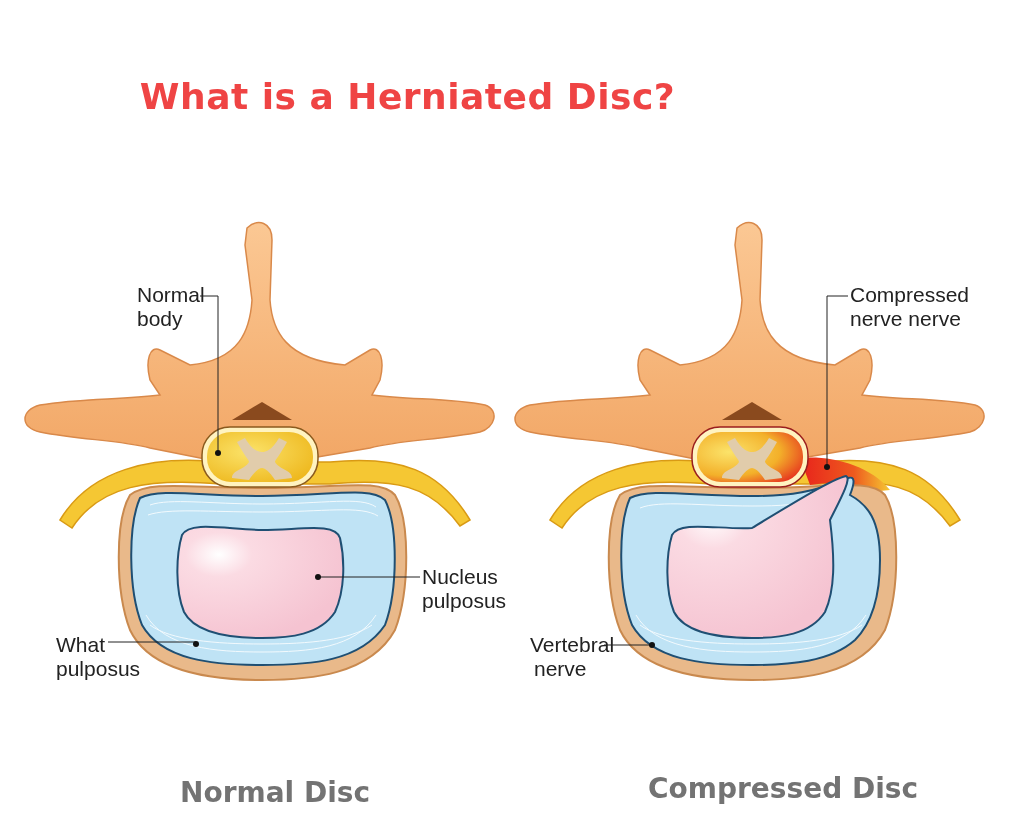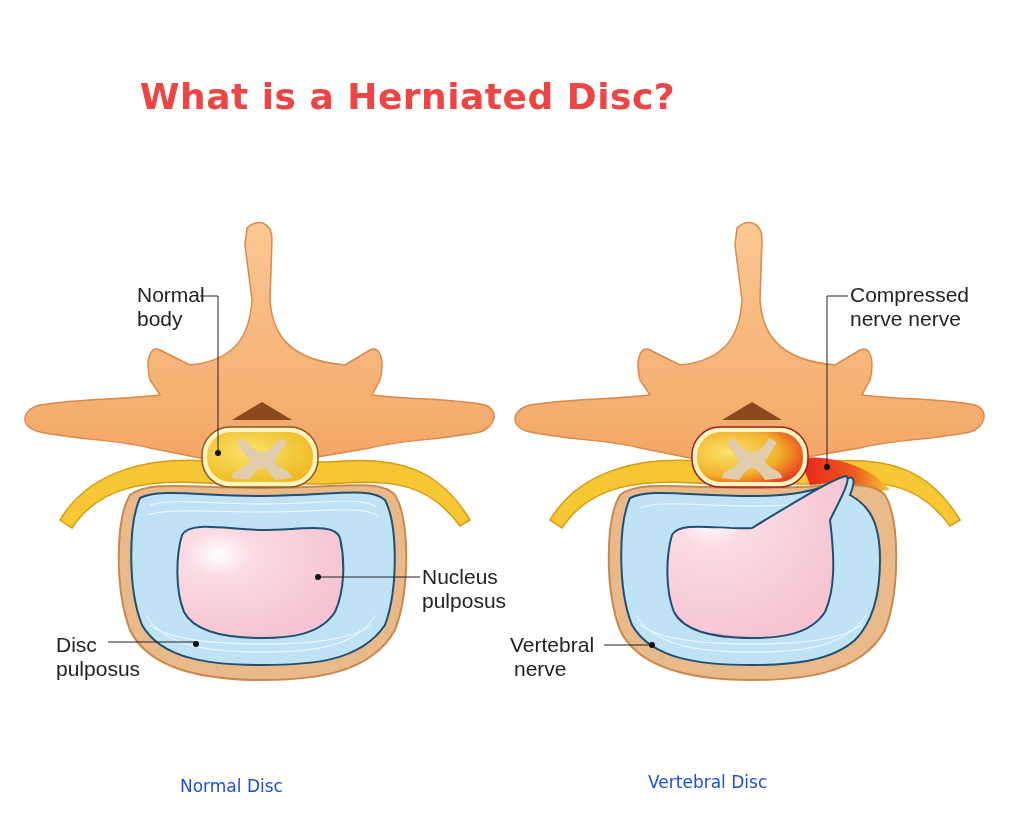--- a/index.html
+++ b/index.html
@@ -1,18 +1,18 @@
 <!DOCTYPE html>
 <html><head>
 <meta charset="utf-8">
 <style>
   html,body{margin:0;padding:0;background:#ffffff;}
   body{width:1024px;height:830px;position:relative;overflow:hidden;font-family:"Liberation Sans",sans-serif;}
   .title{position:absolute;left:0;top:76px;width:815px;text-align:center;font-family:"DejaVu Sans",sans-serif;font-weight:bold;font-size:36px;color:#ef4444;letter-spacing:0.5px;}
-  .caption{position:absolute;font-family:"DejaVu Sans",sans-serif;font-weight:normal;font-size:17px;color:#1d4ed8;}
+  .caption{position:absolute;font-family:"DejaVu Sans",sans-serif;font-weight:bold;font-size:28px;color:#737373;}
   .label{position:absolute;font-family:"Liberation Sans",sans-serif;font-size:21px;line-height:24px;color:#222;}
   svg{position:absolute;left:0;top:0;}
 </style>
 </head>
 <body>
 
 <div class="title">What is a Herniated Disc?</div>
 
 <svg width="1024" height="830" viewBox="0 0 1024 830">
   <defs>
@@ -102,26 +102,26 @@
 
 <div class="label" style="left:137px;top:283px;text-align:left;">
   <div>Normal</div>
   <div>body</div>
 </div>
 <div class="label" style="left:422px;top:565px;">
   <div>Nucleus</div>
   <div>pulposus</div>
 </div>
 <div class="label" style="left:56px;top:633px;">
-  <div>Disc</div>
+  <div>What</div>
   <div>pulposus</div>
 </div>
 <div class="label" style="left:850px;top:283px;">
   <div>Compressed</div>
   <div>nerve nerve</div>
 </div>
-<div class="label" style="left:510px;top:633px;">
+<div class="label" style="left:530px;top:633px;">
   <div>Vertebral</div>
   <div style="padding-left:4px;">nerve</div>
 </div>
 
 <div class="caption" style="left:180px;top:776px;">Normal Disc</div>
-<div class="caption" style="left:648px;top:772px;">Vertebral Disc</div>
+<div class="caption" style="left:648px;top:772px;">Compressed Disc</div>
 
 </body></html>

